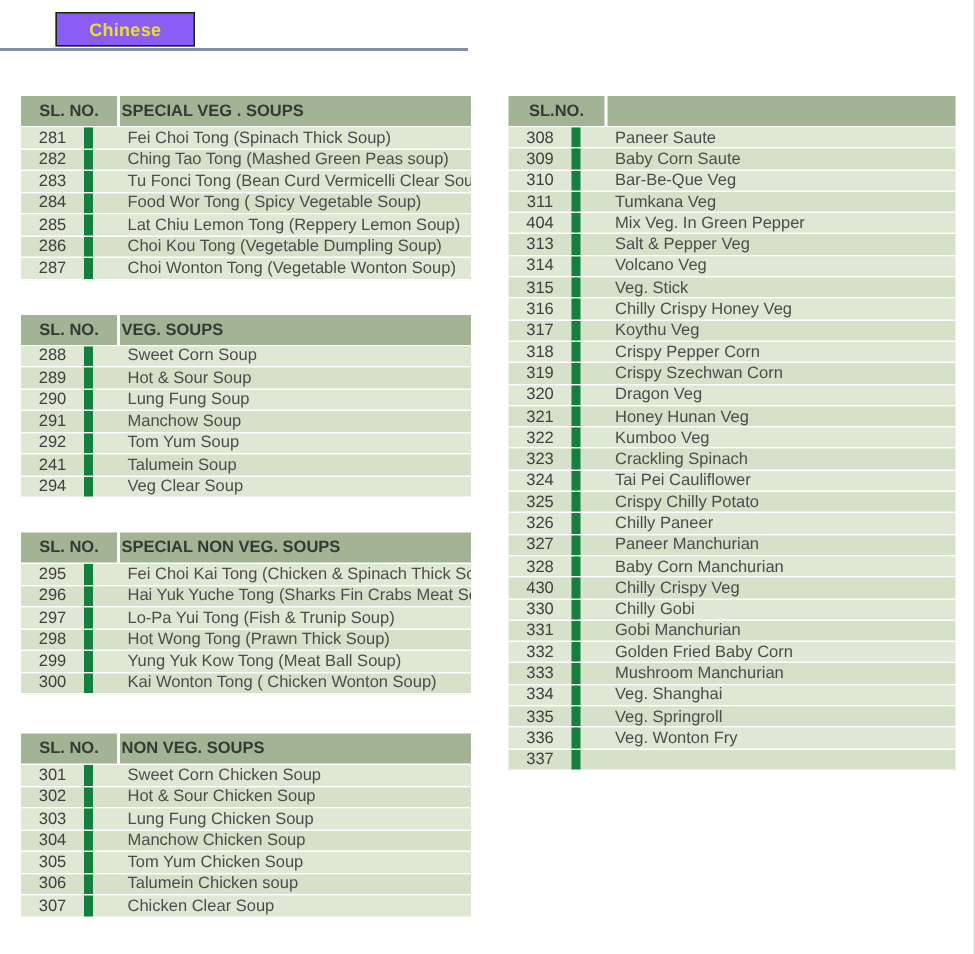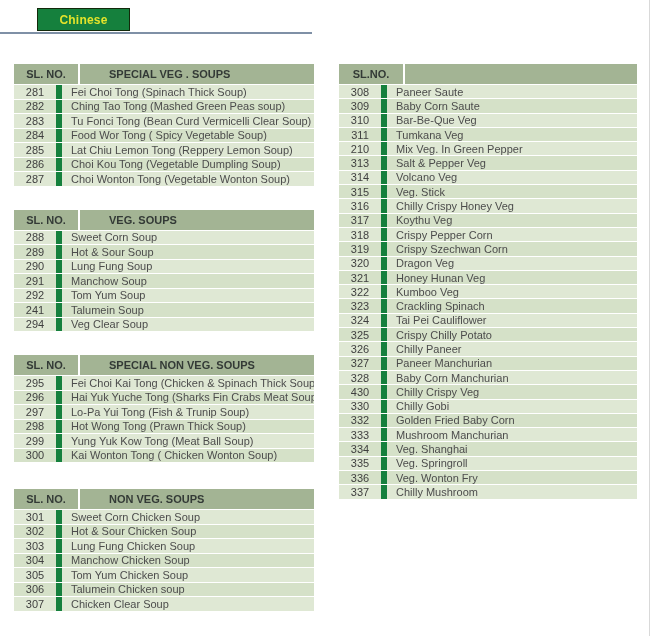--- a/index.html
+++ b/index.html
@@ -3,21 +3,21 @@
 <meta charset="utf-8">
 <style>
   * { margin:0; padding:0; box-sizing:border-box; }
   html,body { width:650px; height:636px; background:#ffffff; overflow:hidden;
               font-family:"Liberation Sans", sans-serif; }
   .page { position:relative; width:650px; height:636px; background:#fff;
           border-right:1px solid #d9d9d9; }
 
   
   .cat-btn { position:absolute; left:37px; top:8px; width:93px; height:23px;
-             background:#15803d; border:1px solid #12290a; color:#e4e32a;
+             background:#8b5cf6; border:1px solid #12290a; color:#e4e32a;
              font-weight:bold; font-size:12px; display:flex; align-items:center;
              justify-content:center; cursor:pointer; letter-spacing:.2px; }
 
   
   .top-rule { position:absolute; left:0; top:32px; width:312px; height:2px;
               background:#7f90a6; }
 
   
   .cols { position:absolute; left:14px; top:64px; display:flex; gap:25px; }
   .col-left  { width:300px; }
@@ -25,31 +25,31 @@
 
   .menu-table { width:100%; }
   .col-left .menu-table { margin-bottom:23px; }
   .col-left .menu-table:nth-of-type(3) { margin-bottom:26px; }
 
   .t-header { display:flex; background:#a3b494; height:21px; align-items:center;
               font-weight:bold; font-size:11px; color:#333a36;
               border-bottom:1px solid #fff; }
   .t-header .c1 { width:66px; text-align:center; border-right:2px solid #fff;
                   align-self:stretch; display:flex; align-items:center; justify-content:center; }
-  .t-header .c2 { flex:1; padding-left:1px;margin-left:28px; }
+  .t-header .c2 { flex:1; padding-left:1px; }
 
   .t-row { display:flex; align-items:center; height:14.5px; font-size:11px;
            color:#4c4c4c; border-bottom:1px solid #fff; }
   .col-right .t-row { height:14.3px; }
   .t-body .t-row:nth-child(odd)  { background:#dfe8d4; }
   .t-body .t-row:nth-child(even) { background:#d5e1c8; }
   .t-row .c1 { width:48px; text-align:center; border-right:6px solid #15803d;
                align-self:stretch; display:flex; align-items:center;
                justify-content:center; color:#3f3f3f; }
-  .t-row .c2 { flex:1; padding-left:9px; white-space:nowrap; overflow:hidden; }
+  .t-row .c2 { flex:1; padding-left:23px; white-space:nowrap; overflow:hidden; }
 </style>
 </head>
 <body>
 
 <div class="page">
 
   <button class="cat-btn">Chinese</button>
 
   <div class="top-rule"></div>
 
@@ -220,21 +220,21 @@
             </div>
             <div class="t-row">
               <span class="c1">310</span>
               <span class="c2">Bar-Be-Que Veg</span>
             </div>
             <div class="t-row">
               <span class="c1">311</span>
               <span class="c2">Tumkana Veg</span>
             </div>
             <div class="t-row">
-              <span class="c1">210</span>
+              <span class="c1">404</span>
               <span class="c2">Mix Veg. In Green Pepper</span>
             </div>
             <div class="t-row">
               <span class="c1">313</span>
               <span class="c2">Salt &amp; Pepper Veg</span>
             </div>
             <div class="t-row">
               <span class="c1">314</span>
               <span class="c2">Volcano Veg</span>
             </div>
@@ -296,20 +296,24 @@
             </div>
             <div class="t-row">
               <span class="c1">430</span>
               <span class="c2">Chilly Crispy Veg</span>
             </div>
             <div class="t-row">
               <span class="c1">330</span>
               <span class="c2">Chilly Gobi</span>
             </div>
             <div class="t-row">
+              <span class="c1">331</span>
+              <span class="c2">Gobi Manchurian</span>
+            </div>
+            <div class="t-row">
               <span class="c1">332</span>
               <span class="c2">Golden Fried Baby Corn</span>
             </div>
             <div class="t-row">
               <span class="c1">333</span>
               <span class="c2">Mushroom Manchurian</span>
             </div>
             <div class="t-row">
               <span class="c1">334</span>
               <span class="c2">Veg. Shanghai</span>
@@ -317,21 +321,20 @@
             <div class="t-row">
               <span class="c1">335</span>
               <span class="c2">Veg. Springroll</span>
             </div>
             <div class="t-row">
               <span class="c1">336</span>
               <span class="c2">Veg. Wonton Fry</span>
             </div>
             <div class="t-row">
               <span class="c1">337</span>
-              <span class="c2">Chilly Mushroom</span>
             </div>
           </div>
       </section>
 
     </div>
 
   </div>
 </div>
 
 </body></html>

